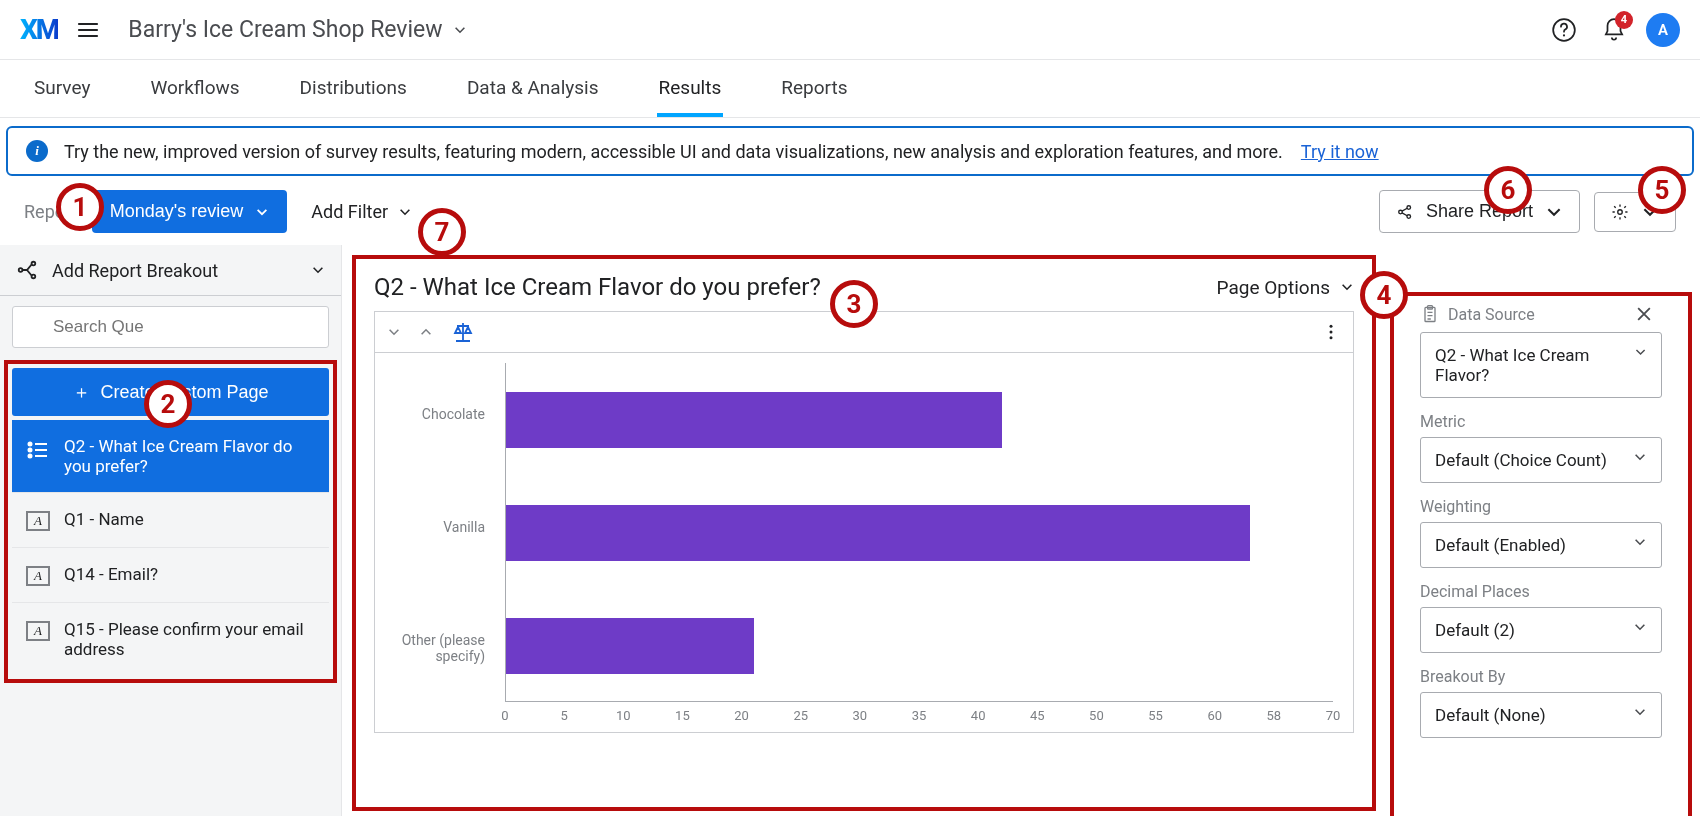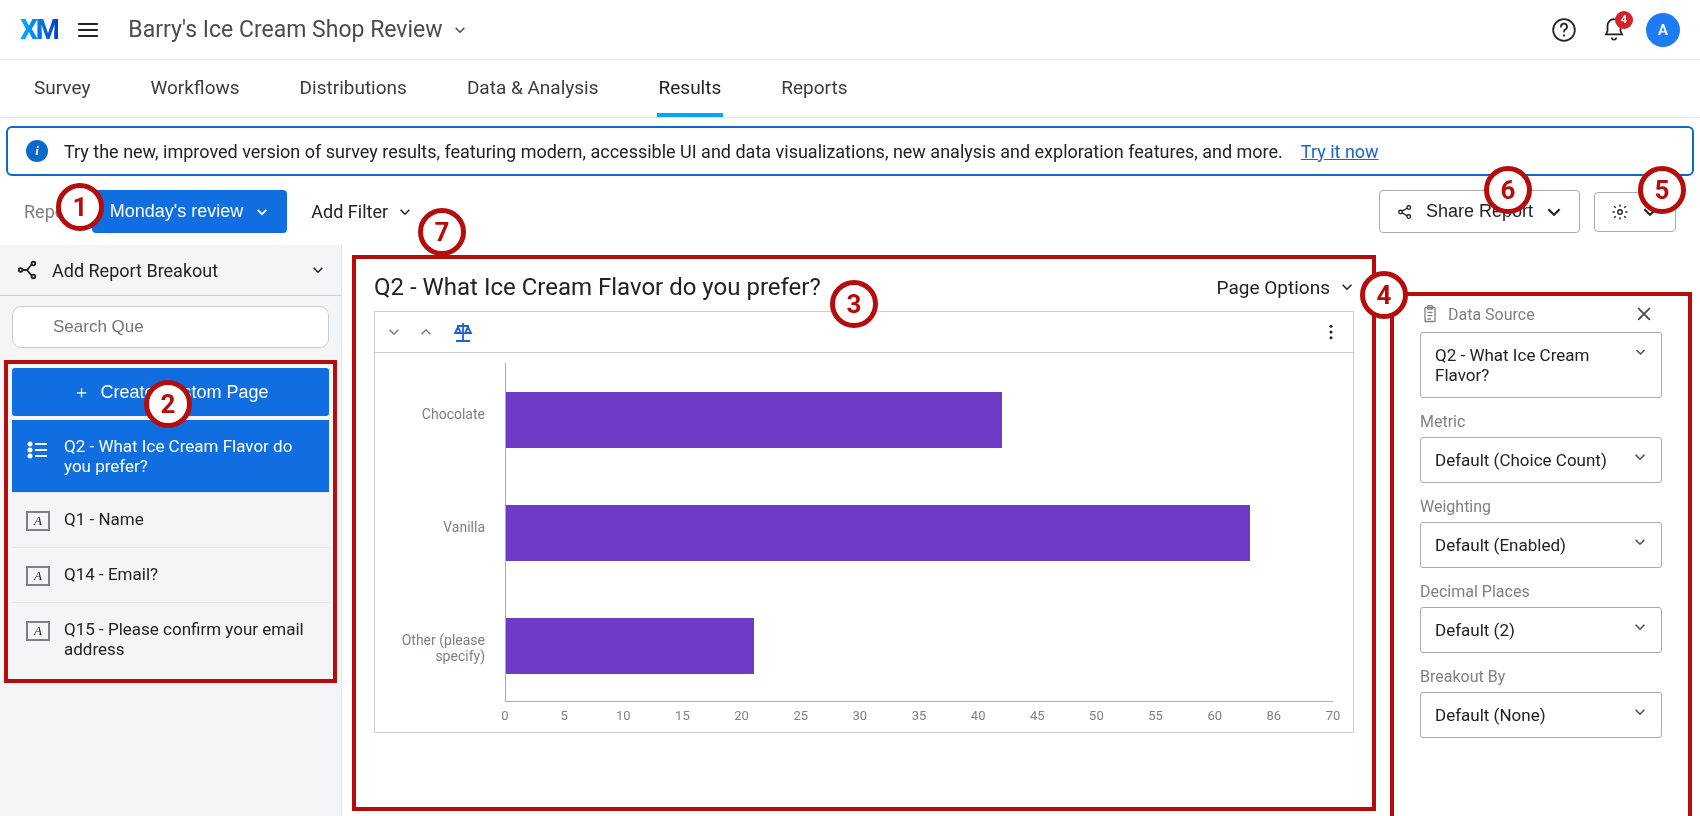--- a/index.html
+++ b/index.html
@@ -195,21 +195,21 @@
     font-size:18px;
     cursor:pointer;
   }
   .breakout-header svg.branch { width:22px; height:22px; margin-right:14px; }
   .breakout-header .chev { margin-left:auto; }
   .search-wrap { padding: 10px 12px; }
   .search-box {
     width:100%;
     border:1px solid var(--gray-300);
     background:#fff;
-    border-radius:9px;
+    border-radius:3px;
     padding:10px 12px 10px 40px;
     font-size:17px;
     color: var(--gray-500);
     position:relative;
   }
   .search-wrap { position:relative; }
   .search-wrap svg {
     position:absolute; left:24px; top:22px;
     width:18px; height:18px; color: var(--gray-500);
   }
@@ -515,21 +515,21 @@
             <span style="position: absolute; font-size: 13px; color: rgb(125, 128, 133); transform: translateX(-50%); left: 21.4286%;">15</span>
             <span style="position: absolute; font-size: 13px; color: rgb(125, 128, 133); transform: translateX(-50%); left: 28.5714%;">20</span>
             <span style="position: absolute; font-size: 13px; color: rgb(125, 128, 133); transform: translateX(-50%); left: 35.7143%;">25</span>
             <span style="position: absolute; font-size: 13px; color: rgb(125, 128, 133); transform: translateX(-50%); left: 42.8571%;">30</span>
             <span style="position: absolute; font-size: 13px; color: rgb(125, 128, 133); transform: translateX(-50%); left: 50%;">35</span>
             <span style="position: absolute; font-size: 13px; color: rgb(125, 128, 133); transform: translateX(-50%); left: 57.1429%;">40</span>
             <span style="position: absolute; font-size: 13px; color: rgb(125, 128, 133); transform: translateX(-50%); left: 64.2857%;">45</span>
             <span style="position: absolute; font-size: 13px; color: rgb(125, 128, 133); transform: translateX(-50%); left: 71.4286%;">50</span>
             <span style="position: absolute; font-size: 13px; color: rgb(125, 128, 133); transform: translateX(-50%); left: 78.5714%;">55</span>
             <span style="position: absolute; font-size: 13px; color: rgb(125, 128, 133); transform: translateX(-50%); left: 85.7143%;">60</span>
-            <span style="position: absolute; font-size: 13px; color: rgb(125, 128, 133); transform: translateX(-50%); left: 92.8571%;">86</span>
+            <span style="position: absolute; font-size: 13px; color: rgb(125, 128, 133); transform: translateX(-50%); left: 92.8571%;">58</span>
             <span style="position: absolute; font-size: 13px; color: rgb(125, 128, 133); transform: translateX(-50%); left: 100%;">70</span>
           </div>
         </div>
     </div>
   </div>
 
   <div class="right">
     <div class="red-box-r">
       <div class="panel-hdr">
         <svg viewBox="0 0 24 24" fill="none" stroke="currentColor" stroke-width="1.6">

